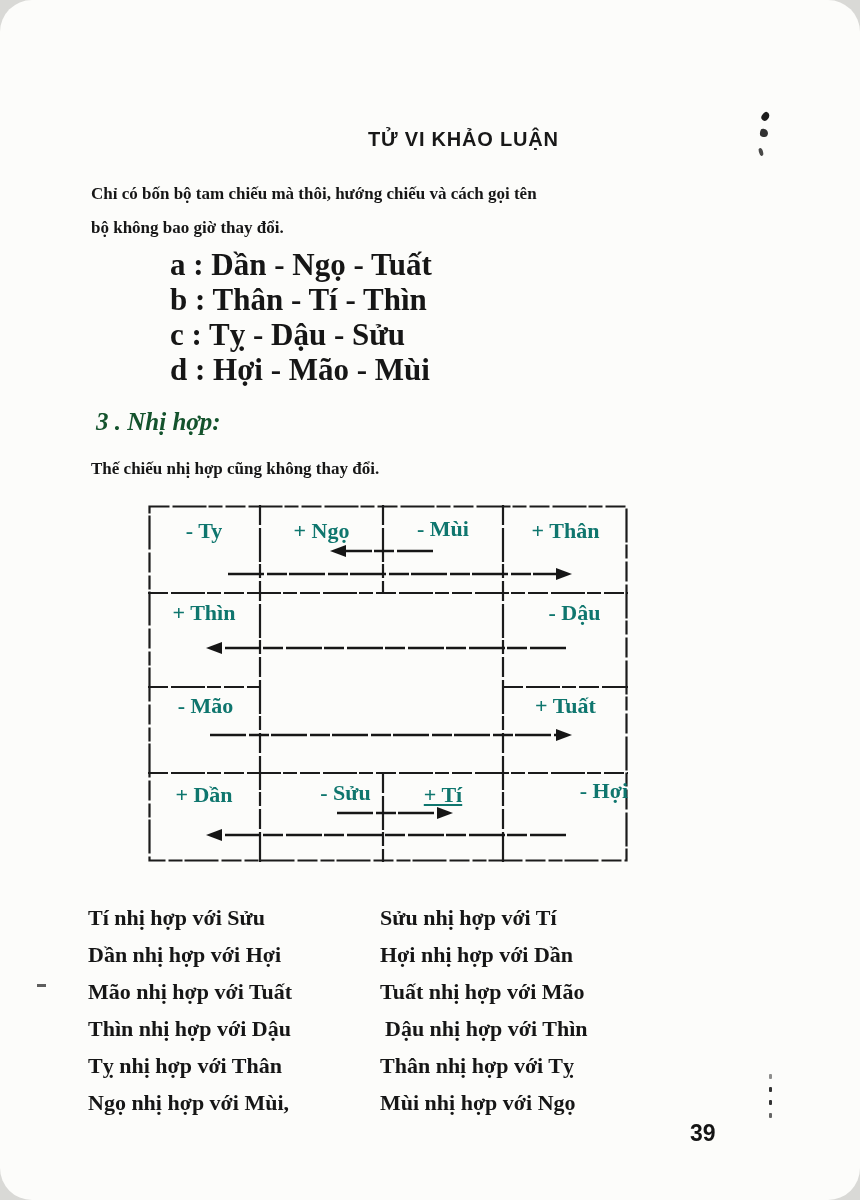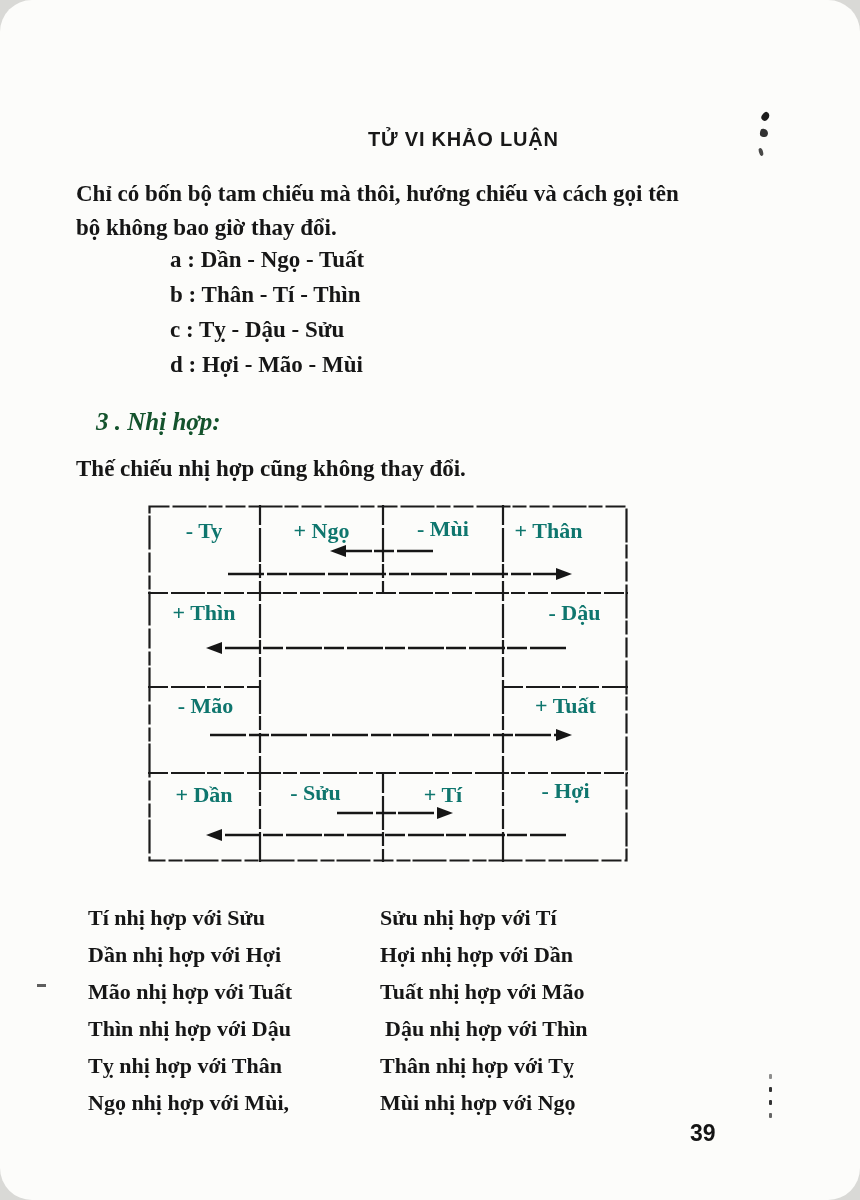--- a/index.html
+++ b/index.html
@@ -8,26 +8,26 @@
     background:#fcfcfa; color:#161616; overflow:hidden;
     font-family:"Liberation Serif", serif;
     border-radius:32px;
   }
   .doc-title {
     position:absolute; left:368px; top:128px;
     font-family:"Liberation Sans", sans-serif;
     font-size:20px; font-weight:700; letter-spacing:0.8px; color:#181818;
   }
   .body-line {
-    position:absolute; left:76px; width:660px;
-    font-size:23px; font-weight:700; line-height:34px; color:#161616;
+    position:absolute; left:91px; width:660px;
+    font-size:17px; font-weight:700; line-height:34px; color:#161616;
     white-space:nowrap;
   }
   .list-line {
-    position:absolute; left:170px; font-size:23px; font-weight:700;
+    position:absolute; left:170px; font-size:31px; font-weight:700;
     color:#161616; white-space:nowrap;
   }
   .section-heading {
     position:absolute; left:96px; top:408px;
     font-size:25px; font-weight:700; font-style:italic; color:#14532d;
   }
   .diagram {
     position:absolute; left:148px; top:505px; width:480px; height:357px;
   }
   .diagram svg { position:absolute; left:0; top:0; }
@@ -125,32 +125,32 @@
         <polygon points="305,308 289,302 289,314" stroke="none"></polygon>
 
         <path d="M418,330 H72"></path>
         <polygon points="58,330 74,324 74,336" stroke="none"></polygon>
       </g>
     </svg>
 
     <div class="cell-label" style="left:0;   top:13px;  width:112px;">- Ty</div>
     <div class="cell-label" style="left:112px;top:13px; width:123px;">+ Ngọ</div>
     <div class="cell-label" style="left:235px;top:11px; width:120px;">- Mùi</div>
-    <div class="cell-label" style="left:338px;top:13px; width:125px;">+ Thân</div>
+    <div class="cell-label" style="left:355px;top:13px; width:125px;">+ Thân</div>
 
     <div class="cell-label" style="left:0;   top:95px;  width:112px;">+ Thìn</div>
     <div class="cell-label" style="left:355px;top:95px; width:143px;">- Dậu</div>
 
     <div class="cell-label" style="left:0;   top:188px; width:115px;">- Mão</div>
     <div class="cell-label" style="left:355px;top:188px;width:125px;">+ Tuất</div>
 
     <div class="cell-label" style="left:0;   top:277px; width:112px;">+ Dần</div>
-    <div class="cell-label" style="left:98px;top:275px;width:123px;padding-left:8px;">- Sửu</div>
-    <div class="cell-label" style="left:235px;top:277px;width:120px;">+ Tí</div>
-    <div class="cell-label" style="left:355px;top:273px;width:125px;">- Hợi</div>
+    <div class="cell-label" style="left:128px;top:275px;width:123px;padding-left:8px;">- Sửu</div>
+    <div class="cell-label" style="left:235px;top:277px;width:120px;text-decoration:underline;">+ Tí</div>
+    <div class="cell-label" style="left:355px;top:273px;width:125px;text-align:right;">- Hợi</div>
   </div>
 
   <div class="pair-line" style="left:88px; top:905px;">Tí nhị hợp với Sửu</div>
   <div class="pair-line" style="left:88px; top:942px;">Dần nhị hợp với Hợi</div>
   <div class="pair-line" style="left:88px; top:979px;text-align:center;">Mão nhị hợp với Tuất</div>
   <div class="pair-line" style="left:88px; top:1016px;">Thìn nhị hợp với Dậu</div>
   <div class="pair-line" style="left:88px; top:1053px;">Tỵ nhị hợp với Thân</div>
   <div class="pair-line" style="left:88px; top:1090px;">Ngọ nhị hợp với Mùi,</div>
 
   <div class="pair-line" style="left:380px; top:905px;">Sửu nhị hợp với Tí</div>

